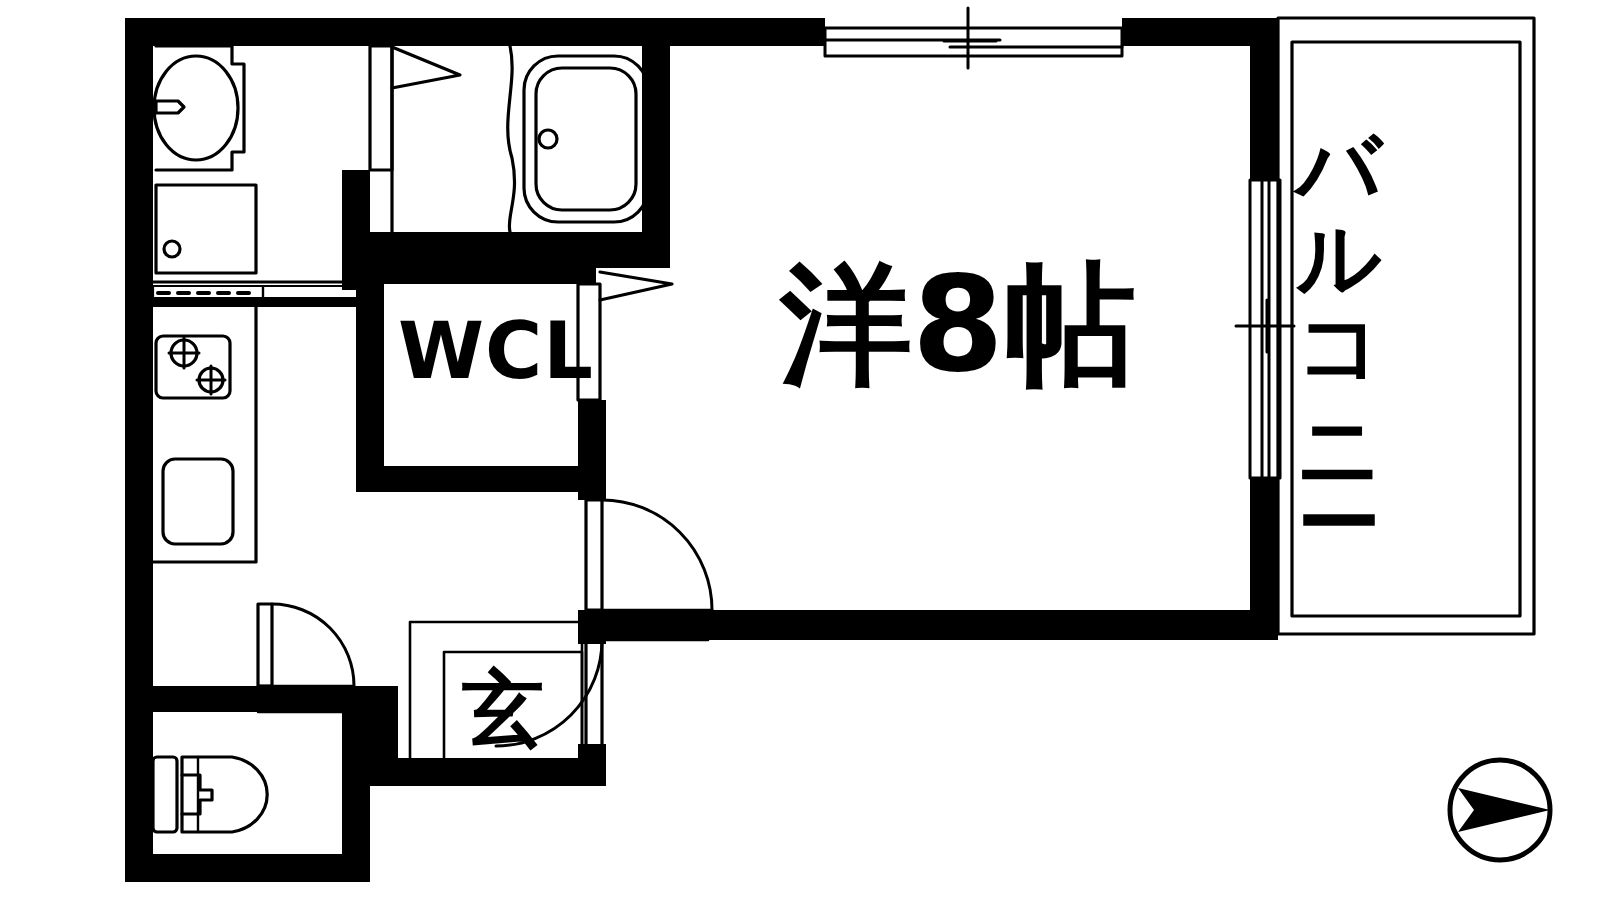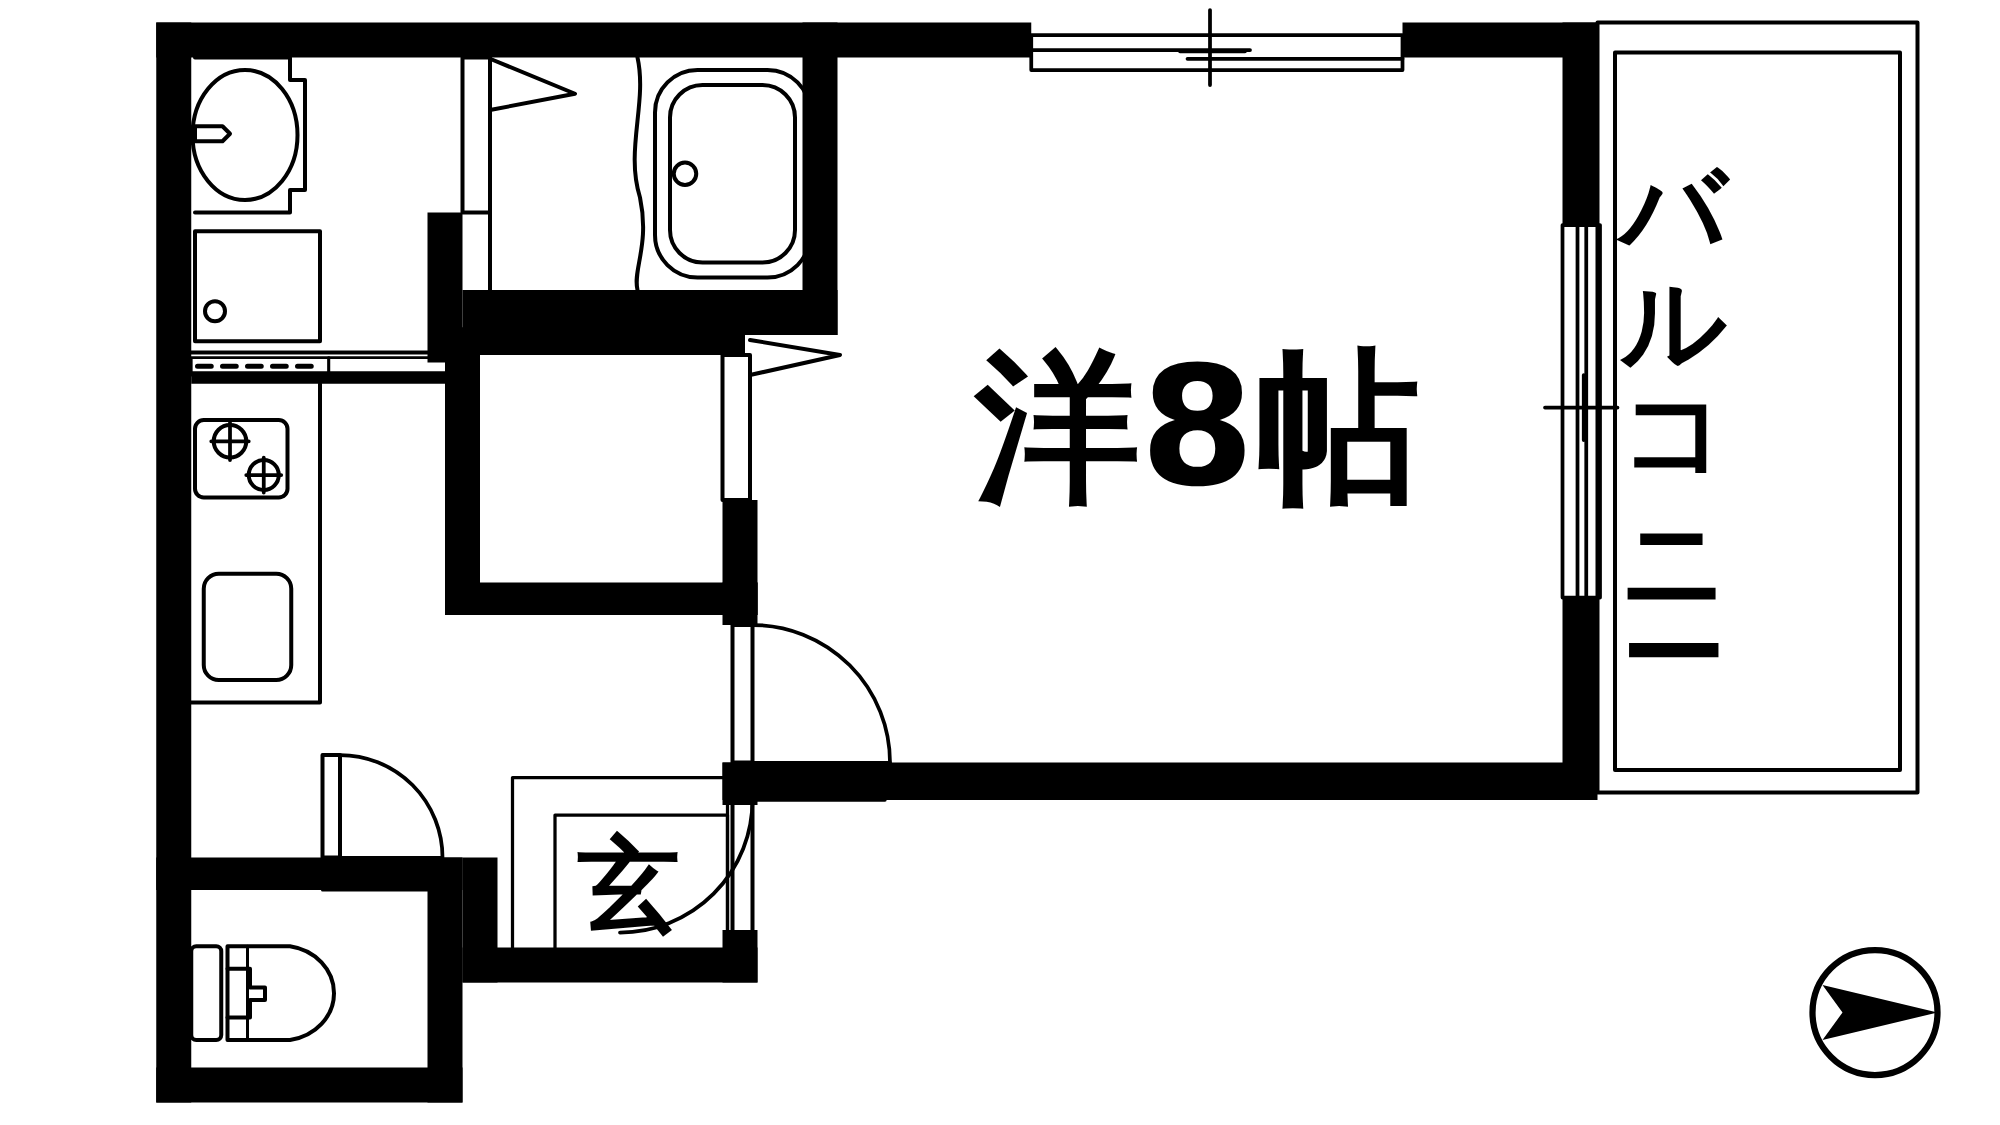--- a/index.html
+++ b/index.html
@@ -15,21 +15,21 @@
   .lbl{
     position:absolute;
     color:#000;
     font-family:"DejaVu Sans","Liberation Sans",sans-serif;
     font-weight:700;
     white-space:pre;
     line-height:1;
     user-select:none;
   }
   #label-room-main{
-    left:780px; top:276px;
+    left:780px; top:258px;
     font-size:132px;
     letter-spacing:0px;
   }
   #label-wcl{
     left:398px; top:312px;
     font-size:78px;
     letter-spacing:1px;
   }
   #label-genkan{
     left:462px; top:668px;
@@ -202,18 +202,19 @@
 
     <g>
       <circle cx="1500" cy="810" r="50" fill="#ffffff" stroke="#000000" stroke-width="5"></circle>
       <path d="M1458 788 L1550 810 L1458 832 L1474 810 Z" fill="#000000"></path>
     </g>
 
   </svg>
 
   <div class="lbl" id="label-room-main">洋8帖</div>
 
+  <div class="lbl" id="label-wcl">WCL</div>
 
   <div class="lbl" id="label-genkan">玄</div>
 
   <div class="lbl" id="label-balcony">バルコニー</div>
 
 </div>
 
 </body></html>

